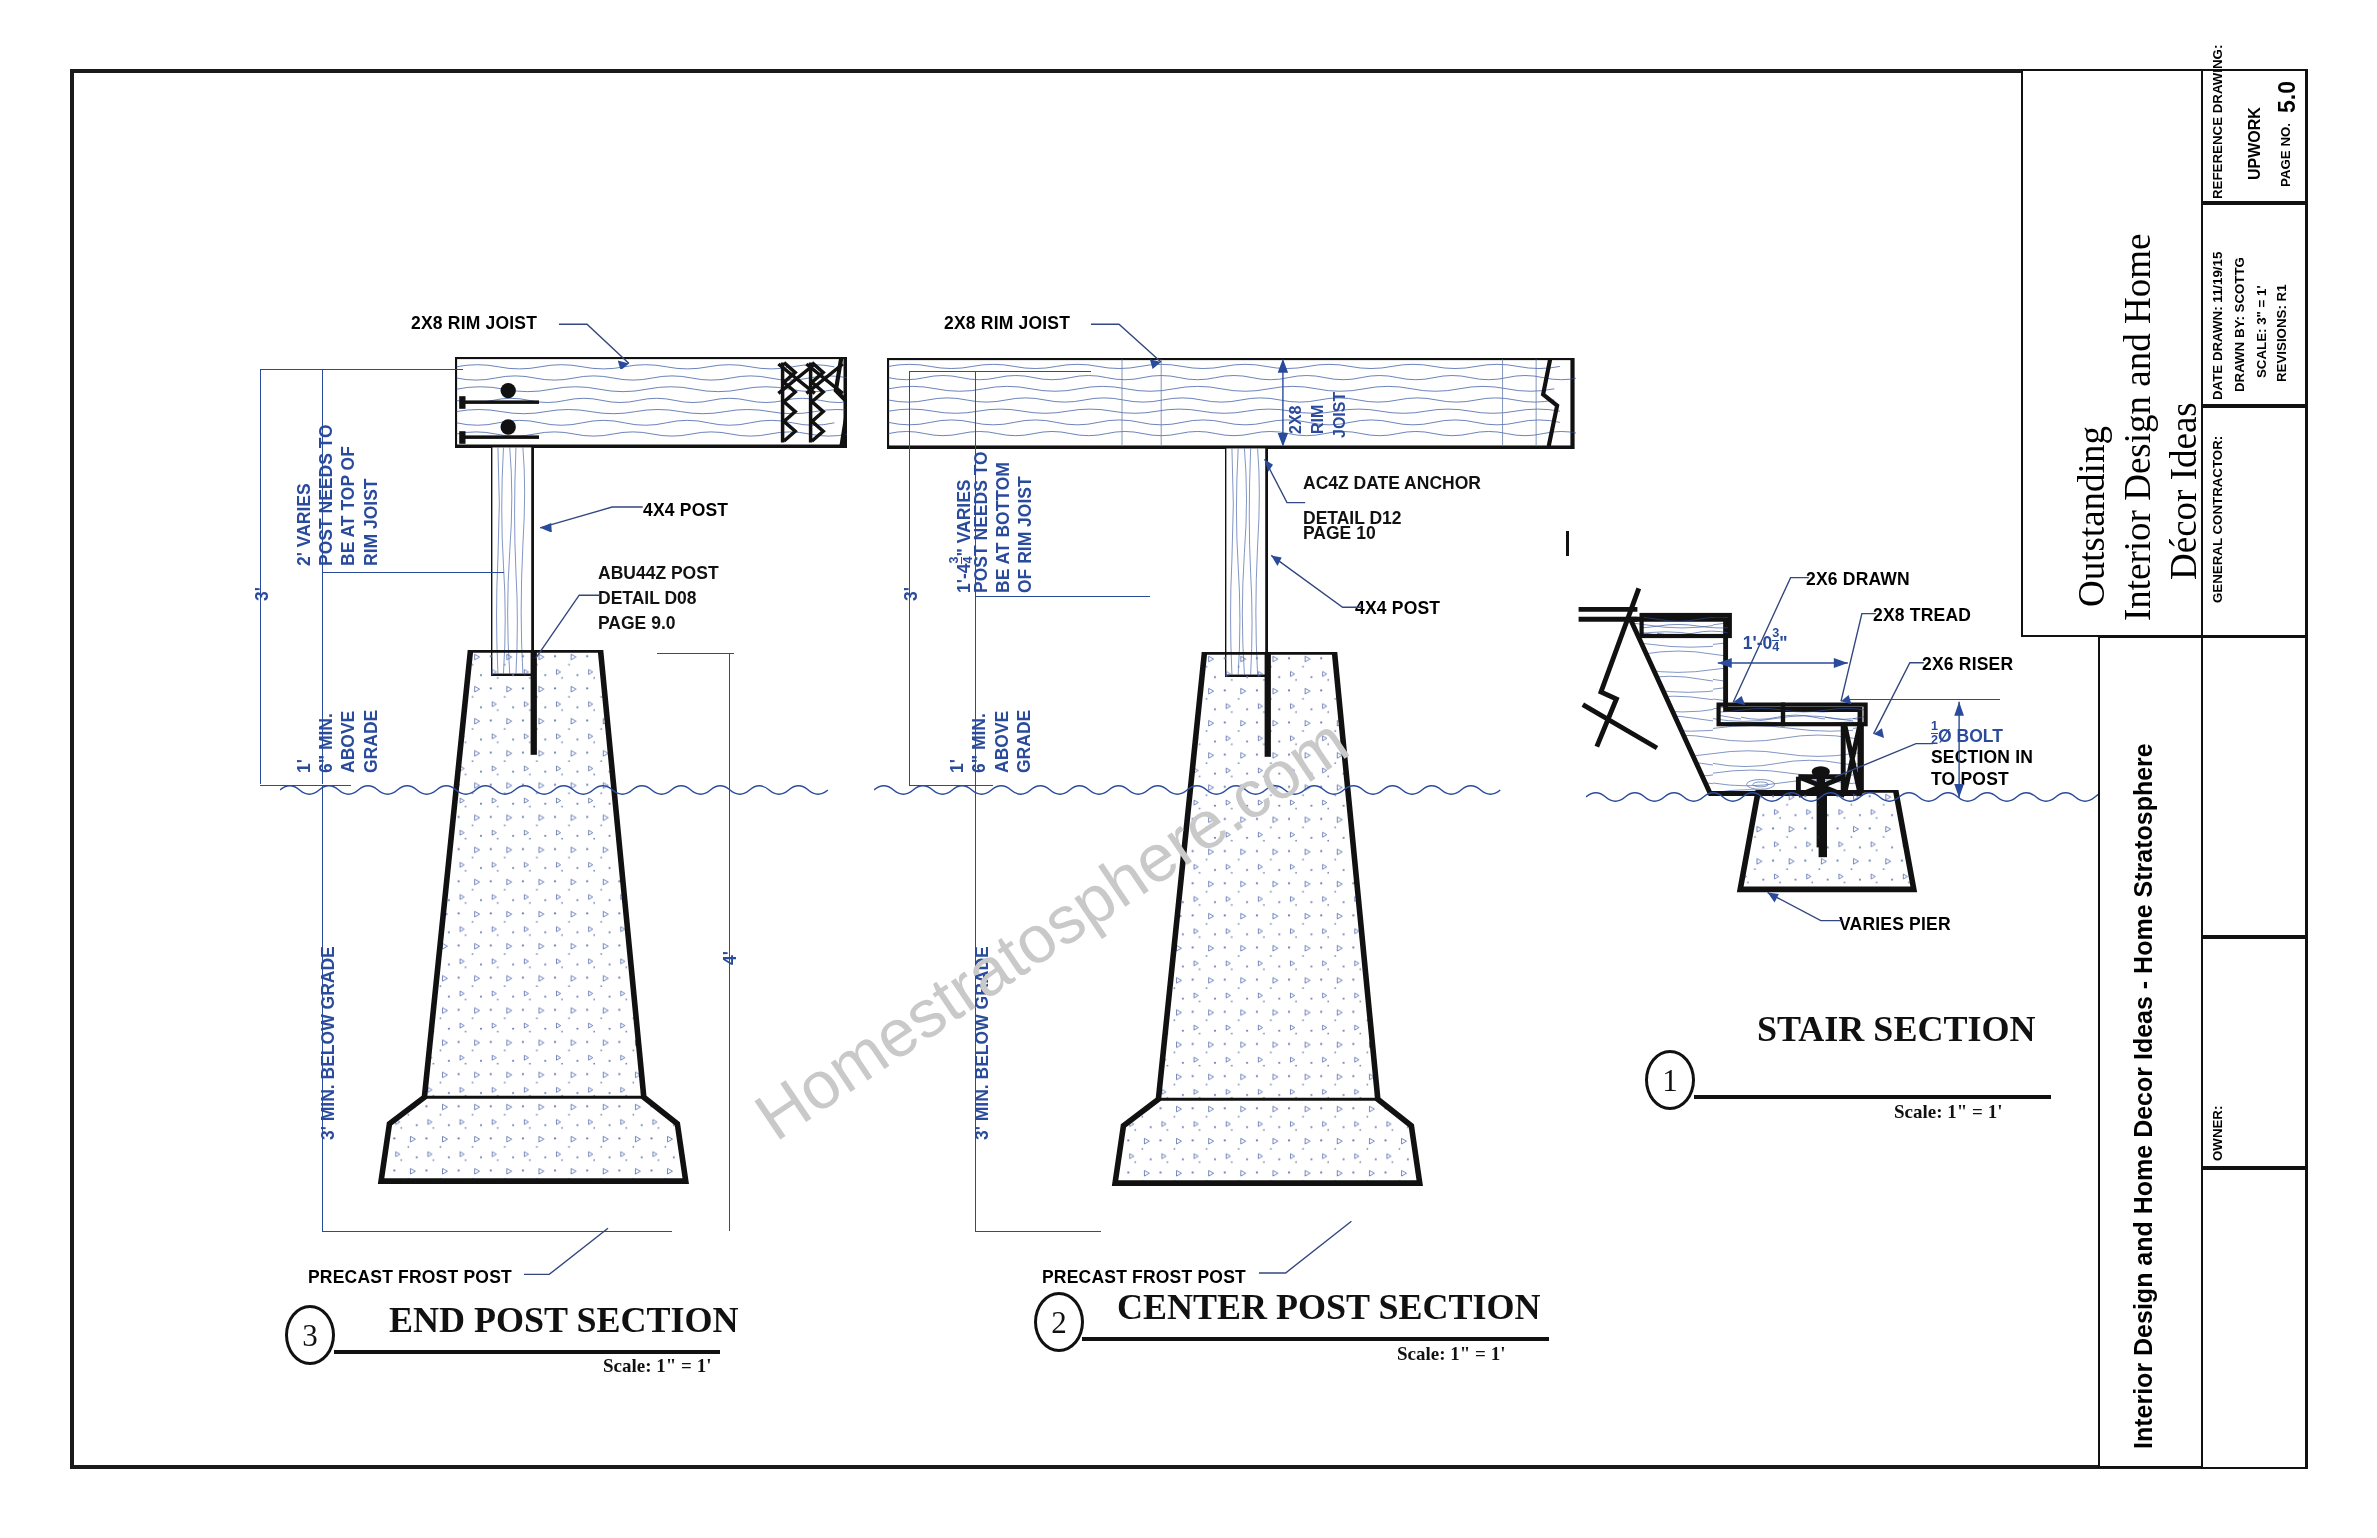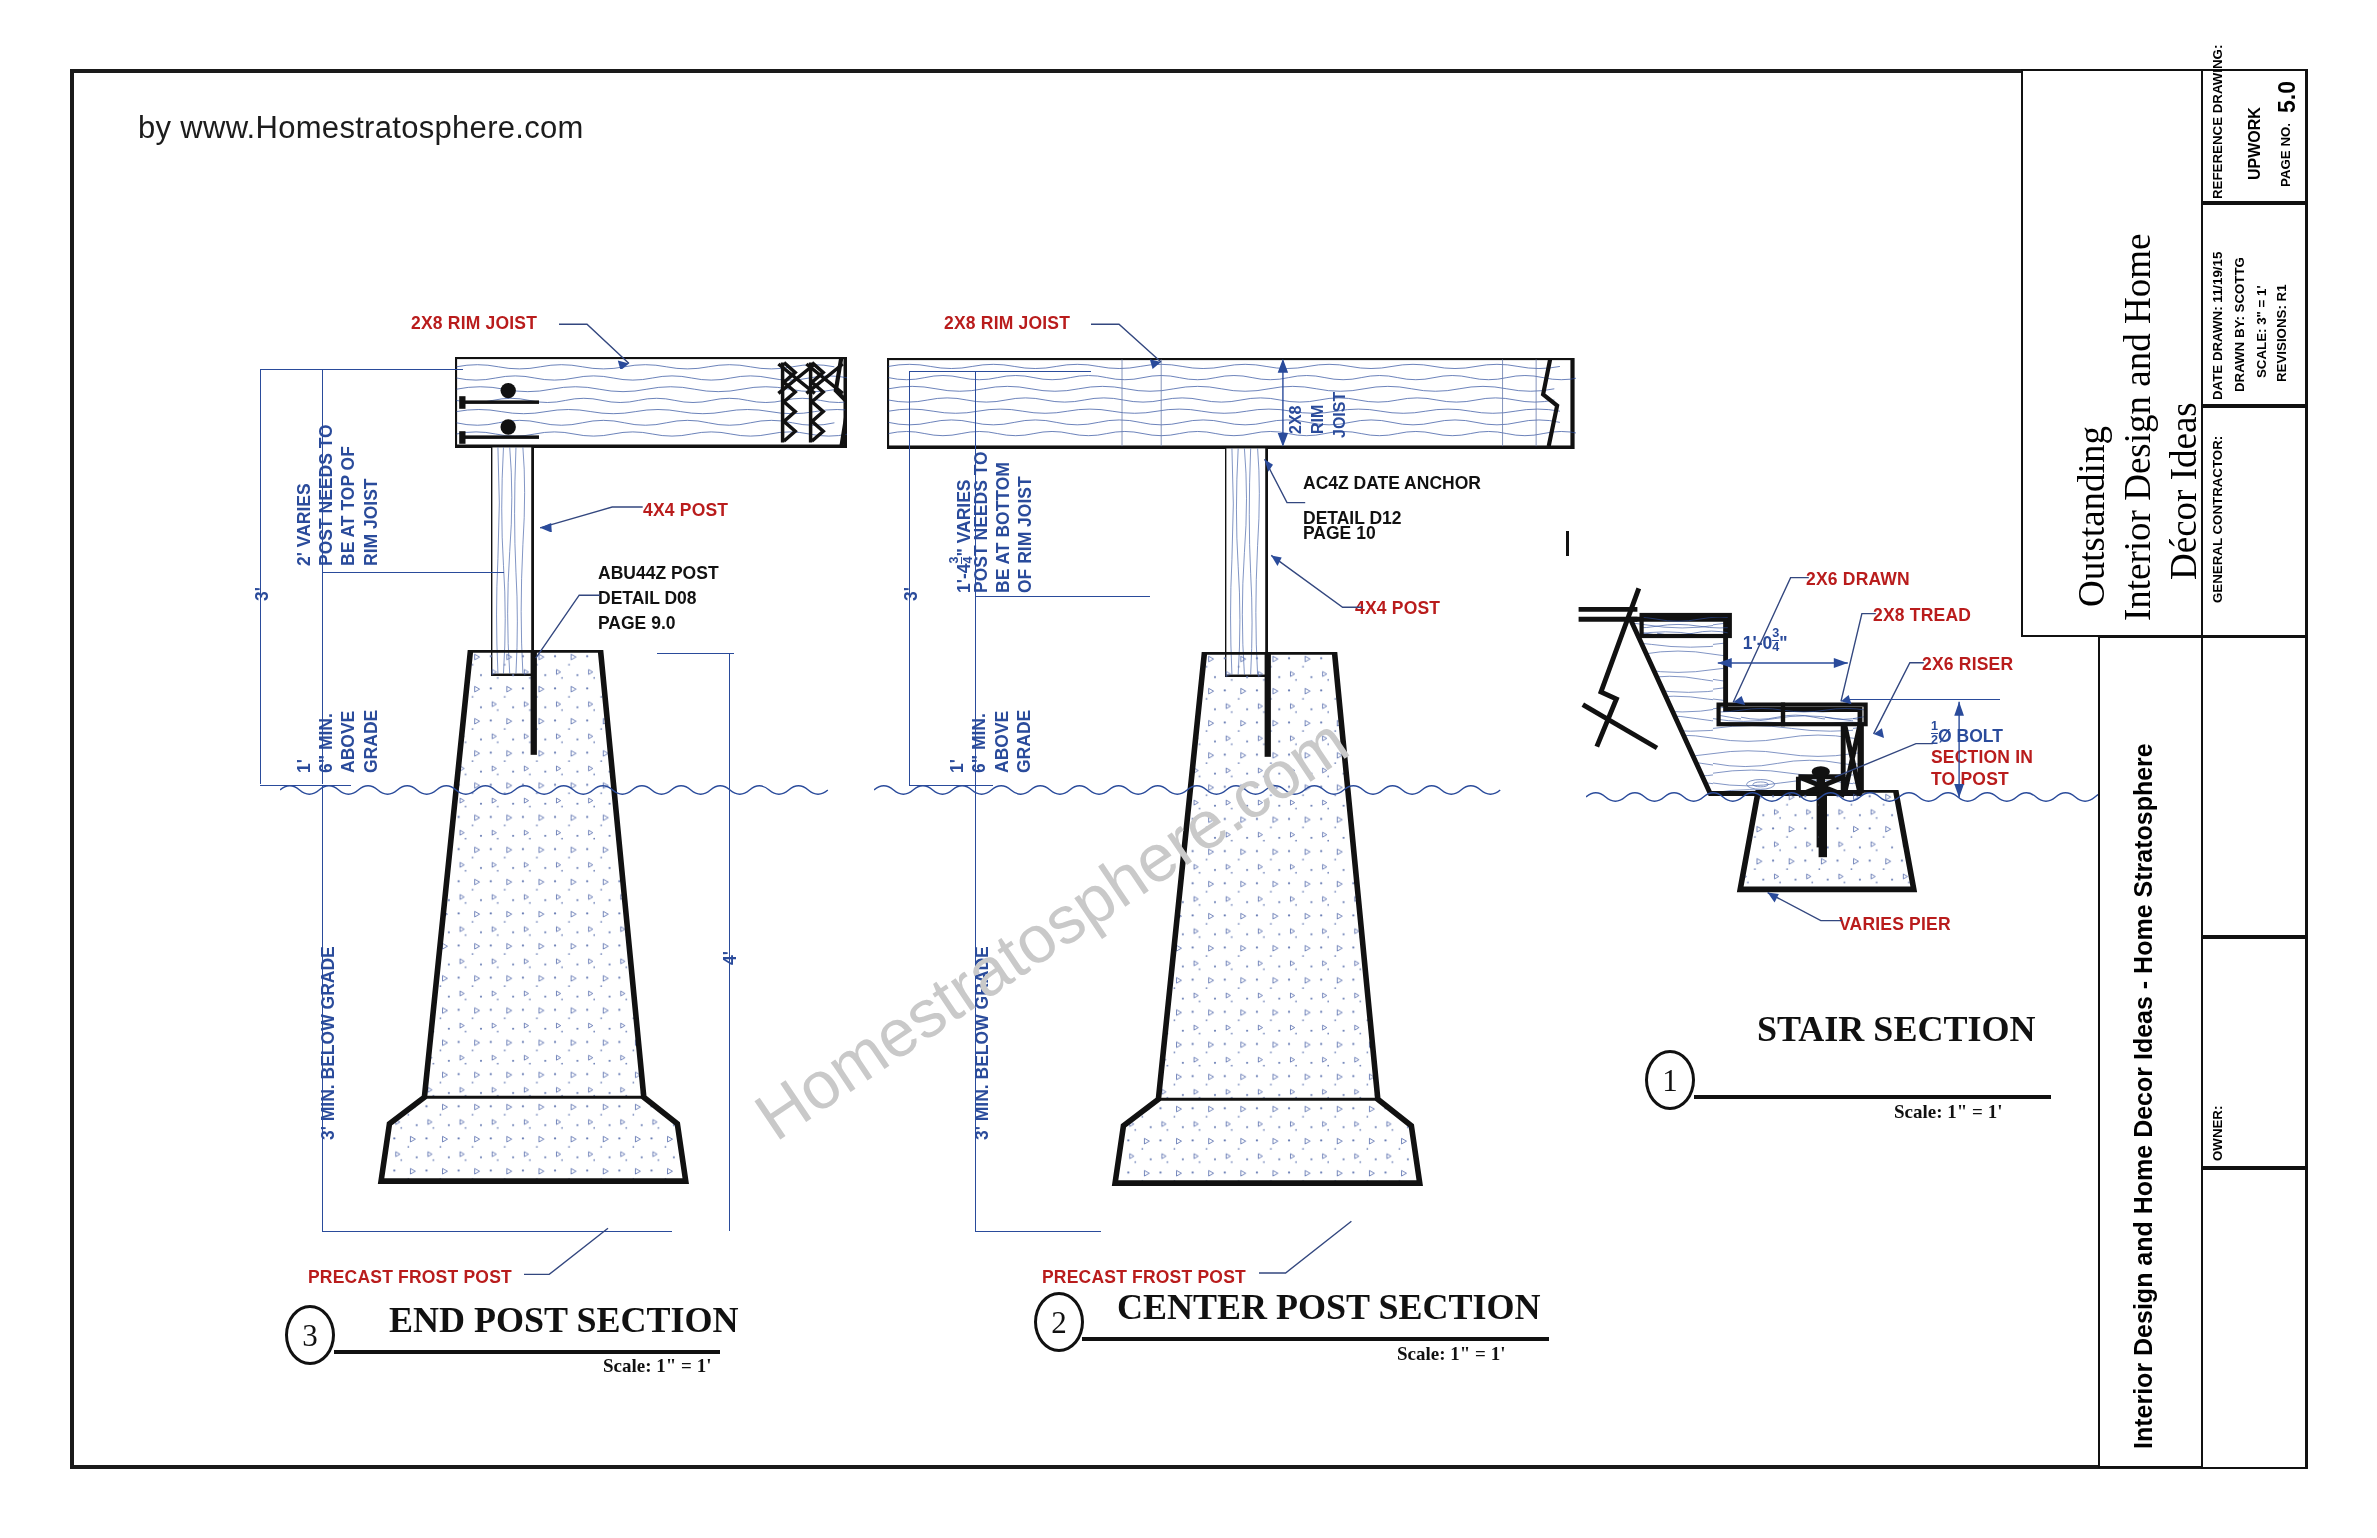--- a/index.html
+++ b/index.html
@@ -3,21 +3,21 @@
 <meta charset="utf-8">
 <style>
   html,body{margin:0;padding:0;background:#fff;}
   body{width:2377px;height:1538px;position:relative;overflow:hidden;
        font-family:"Liberation Sans",sans-serif;}
   .sheet{position:absolute;left:0;top:0;width:2377px;height:1538px;background:#fff;}
   .border{position:absolute;left:70px;top:69px;width:2238px;height:1400px;
           border:4.9px solid #1a1a1a;box-sizing:border-box;}
   .credit{position:absolute;left:138px;top:110px;font-size:31px;color:#1c1c1c;
           font-family:"Liberation Sans",sans-serif;letter-spacing:0.3px;}
-  .lbl{position:absolute;color:#b91c1c;font-weight:bold;font-size:17.5px;
+  .lbl{position:absolute;color:#000000;font-weight:bold;font-size:17.5px;
        letter-spacing:0.2px;white-space:nowrap;line-height:1.18;}
   .blk{position:absolute;color:#111;font-weight:bold;font-size:17.5px;
        white-space:nowrap;line-height:1.25;}
   .vlbl{position:absolute;color:#2a4b9b;font-weight:bold;font-size:17.5px;
         white-space:nowrap;transform-origin:0 0;transform:rotate(-90deg);line-height:1.18;}
   .dimline{position:absolute;background:#2a4b9b;width:1.4px;}
   .dimtick{position:absolute;background:#2a4b9b;height:0.7px;}
 
   
   .pier{position:absolute;}
@@ -49,21 +49,20 @@
   
   .ground{position:absolute;}
 </style>
 </head>
 <body>
 
 <div class="sheet">
 
   <div class="border"></div>
 
-  <div class="credit">by www.Homestratosphere.com</div>
 
   <div>
 
     <svg style="position:absolute;left:455px;top:357px" width="392" height="91" viewBox="0 0 560 130">
       <rect x="0" y="0" width="558" height="128" fill="#ffffff" stroke="#111" stroke-width="6"></rect>
       <g stroke="#2a4b9b" stroke-width="1.1" fill="none" opacity=".9">
         <path d="M2 14 q30 -6 60 0 t60 0 t60 0 t60 0 t60 0 t60 0 t60 0 t60 0 t60 0"></path>
         <path d="M2 30 q28 6 56 0 t56 0 t56 0 t56 0 t56 0 t56 0 t56 0 t56 0 t56 0 t56 0"></path>
         <path d="M2 46 q34 -7 68 0 t68 0 t68 0 t68 0 t68 0 t68 0 t68 0 t68 0"></path>
         <path d="M2 62 q26 6 52 0 t52 0 t52 0 t52 0 t52 0 t52 0 t52 0 t52 0 t52 0 t52 0 t52 0"></path>

